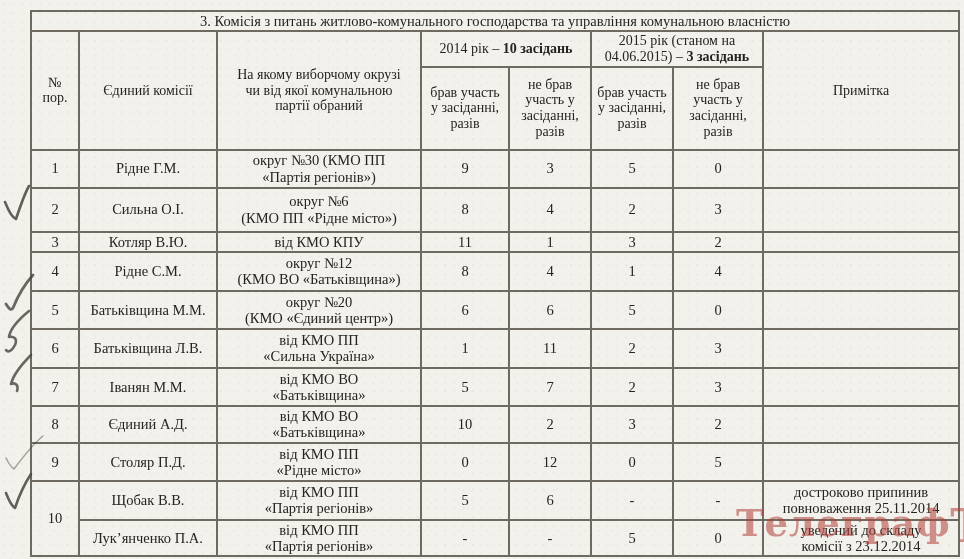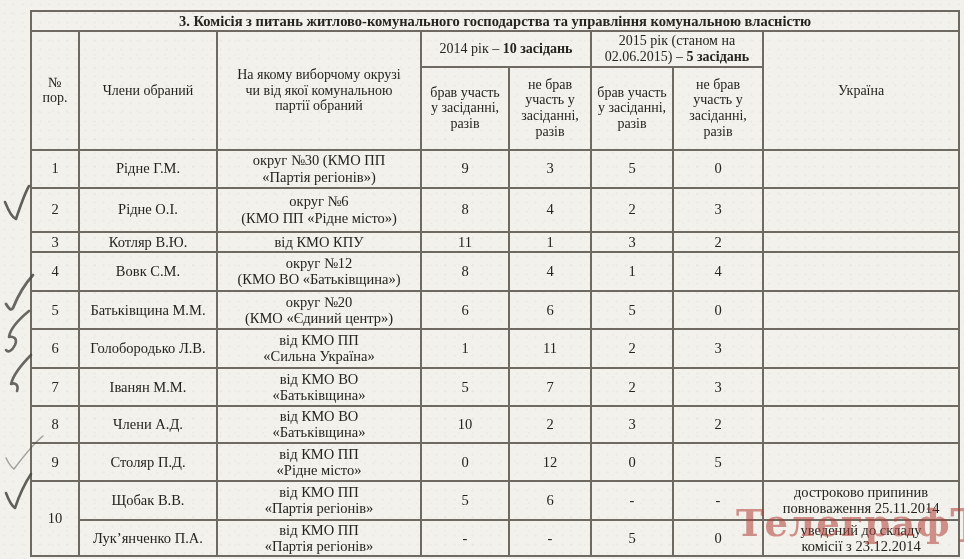--- a/index.html
+++ b/index.html
@@ -20,21 +20,21 @@
     width:928px; border-collapse:collapse; table-layout:fixed;
   }
   table.doc td {
     border:2px solid #6e6a61;
     text-align:center; vertical-align:middle;
     font-size:14.5px; line-height:1.12;
     padding:1px 3px;
     white-space:pre-line;
     overflow:hidden;
   }
-  td.title-cell { font-weight:bold; font-size:15.5px; height:17px; line-height:1; padding:0; }
+  td.title-cell { font-weight:normal; font-size:15.5px; height:17px; line-height:1; padding:0; }
   tr.hdr-group td { height:34px; font-size:14px; }
   tr.hdr-sub td { height:83px; font-size:14px; }
   td.name-cell { text-align:left; padding-left:6px; }
   td.num-val { vertical-align:top; padding-top:2px; font-size:15px; }
   td.note-cell { font-size:14.5px; padding:0 1px; }
   .wm {
     position:absolute; left:736px; top:501px; z-index:5;
     font-weight:bold; font-size:37px; letter-spacing:1px;
     color:rgba(178,62,56,0.55);
     font-family:"DejaVu Serif","Liberation Serif",serif;
@@ -57,27 +57,27 @@
     <col style="width:90px">
       <col style="width:196px">
   </colgroup>
   <tbody>
     <tr>
       <td class="title-cell" colspan="8">3. Комісія з питань житлово-комунального господарства та управління комунальною власністю</td>
     </tr>
     <tr class="hdr-group">
       <td rowspan="2">№
 пор.</td>
-      <td rowspan="2">Члени обраний</td>
+      <td rowspan="2">Єдиний комісії</td>
       <td rowspan="2">На якому виборчому окрузі
 чи від якої комунальною
 партії обраний</td>
       <td colspan="2"><span>2014 рік – </span><b>10 засідань</b></td>
-      <td colspan="2"><span>2015 рік (станом на 02.06.2015) – </span><b>5 засідань</b></td>
-      <td rowspan="2">Україна</td>
+      <td colspan="2"><span>2015 рік (станом на 04.06.2015) – </span><b>3 засідань</b></td>
+      <td rowspan="2">Примітка</td>
     </tr>
     <tr class="hdr-sub">
       <td>брав участь
 у засіданні,
 разів</td>
       <td>не брав
 участь у
 засіданні,
 разів</td>
       <td>брав участь
@@ -95,42 +95,42 @@
       <td>округ №30 (КМО ПП
 «Партія регіонів»)</td>
       <td class="num-val">9</td>
       <td class="num-val">3</td>
       <td class="num-val">5</td>
       <td class="num-val">0</td>
       <td class="note-cell"></td>
     </tr>
     <tr style="height:44px">
       <td>2</td>
-      <td class="name-cell">Рідне О.І.</td>
+      <td class="name-cell">Сильна О.І.</td>
       <td>округ №6
 (КМО ПП «Рідне місто»)</td>
       <td class="num-val">8</td>
       <td class="num-val">4</td>
       <td class="num-val">2</td>
       <td class="num-val">3</td>
       <td class="note-cell"></td>
     </tr>
     <tr style="height:18px">
       <td>3</td>
       <td class="name-cell">Котляр В.Ю.</td>
       <td>від КМО КПУ</td>
       <td class="num-val">11</td>
       <td class="num-val">1</td>
       <td class="num-val">3</td>
       <td class="num-val">2</td>
       <td class="note-cell"></td>
     </tr>
     <tr style="height:39px">
       <td>4</td>
-      <td class="name-cell">Вовк С.М.</td>
+      <td class="name-cell">Рідне С.М.</td>
       <td>округ №12
 (КМО ВО «Батьківщина»)</td>
       <td class="num-val">8</td>
       <td class="num-val">4</td>
       <td class="num-val">1</td>
       <td class="num-val">4</td>
       <td class="note-cell"></td>
     </tr>
     <tr style="height:38px">
       <td>5</td>
@@ -138,21 +138,21 @@
       <td>округ №20
 (КМО «Єдиний центр»)</td>
       <td class="num-val">6</td>
       <td class="num-val">6</td>
       <td class="num-val">5</td>
       <td class="num-val">0</td>
       <td class="note-cell"></td>
     </tr>
     <tr style="height:39px">
       <td>6</td>
-      <td class="name-cell">Голобородько Л.В.</td>
+      <td class="name-cell">Батьківщина Л.В.</td>
       <td>від КМО ПП
 «Сильна Україна»</td>
       <td class="num-val">1</td>
       <td class="num-val">11</td>
       <td class="num-val">2</td>
       <td class="num-val">3</td>
       <td class="note-cell"></td>
     </tr>
     <tr style="height:38px">
       <td>7</td>
@@ -160,21 +160,21 @@
       <td>від КМО ВО
 «Батьківщина»</td>
       <td class="num-val">5</td>
       <td class="num-val">7</td>
       <td class="num-val">2</td>
       <td class="num-val">3</td>
       <td class="note-cell"></td>
     </tr>
     <tr style="height:37px">
       <td>8</td>
-      <td class="name-cell">Члени А.Д.</td>
+      <td class="name-cell">Єдиний А.Д.</td>
       <td>від КМО ВО
 «Батьківщина»</td>
       <td class="num-val">10</td>
       <td class="num-val">2</td>
       <td class="num-val">3</td>
       <td class="num-val">2</td>
       <td class="note-cell"></td>
     </tr>
     <tr style="height:38px">
       <td>9</td>

